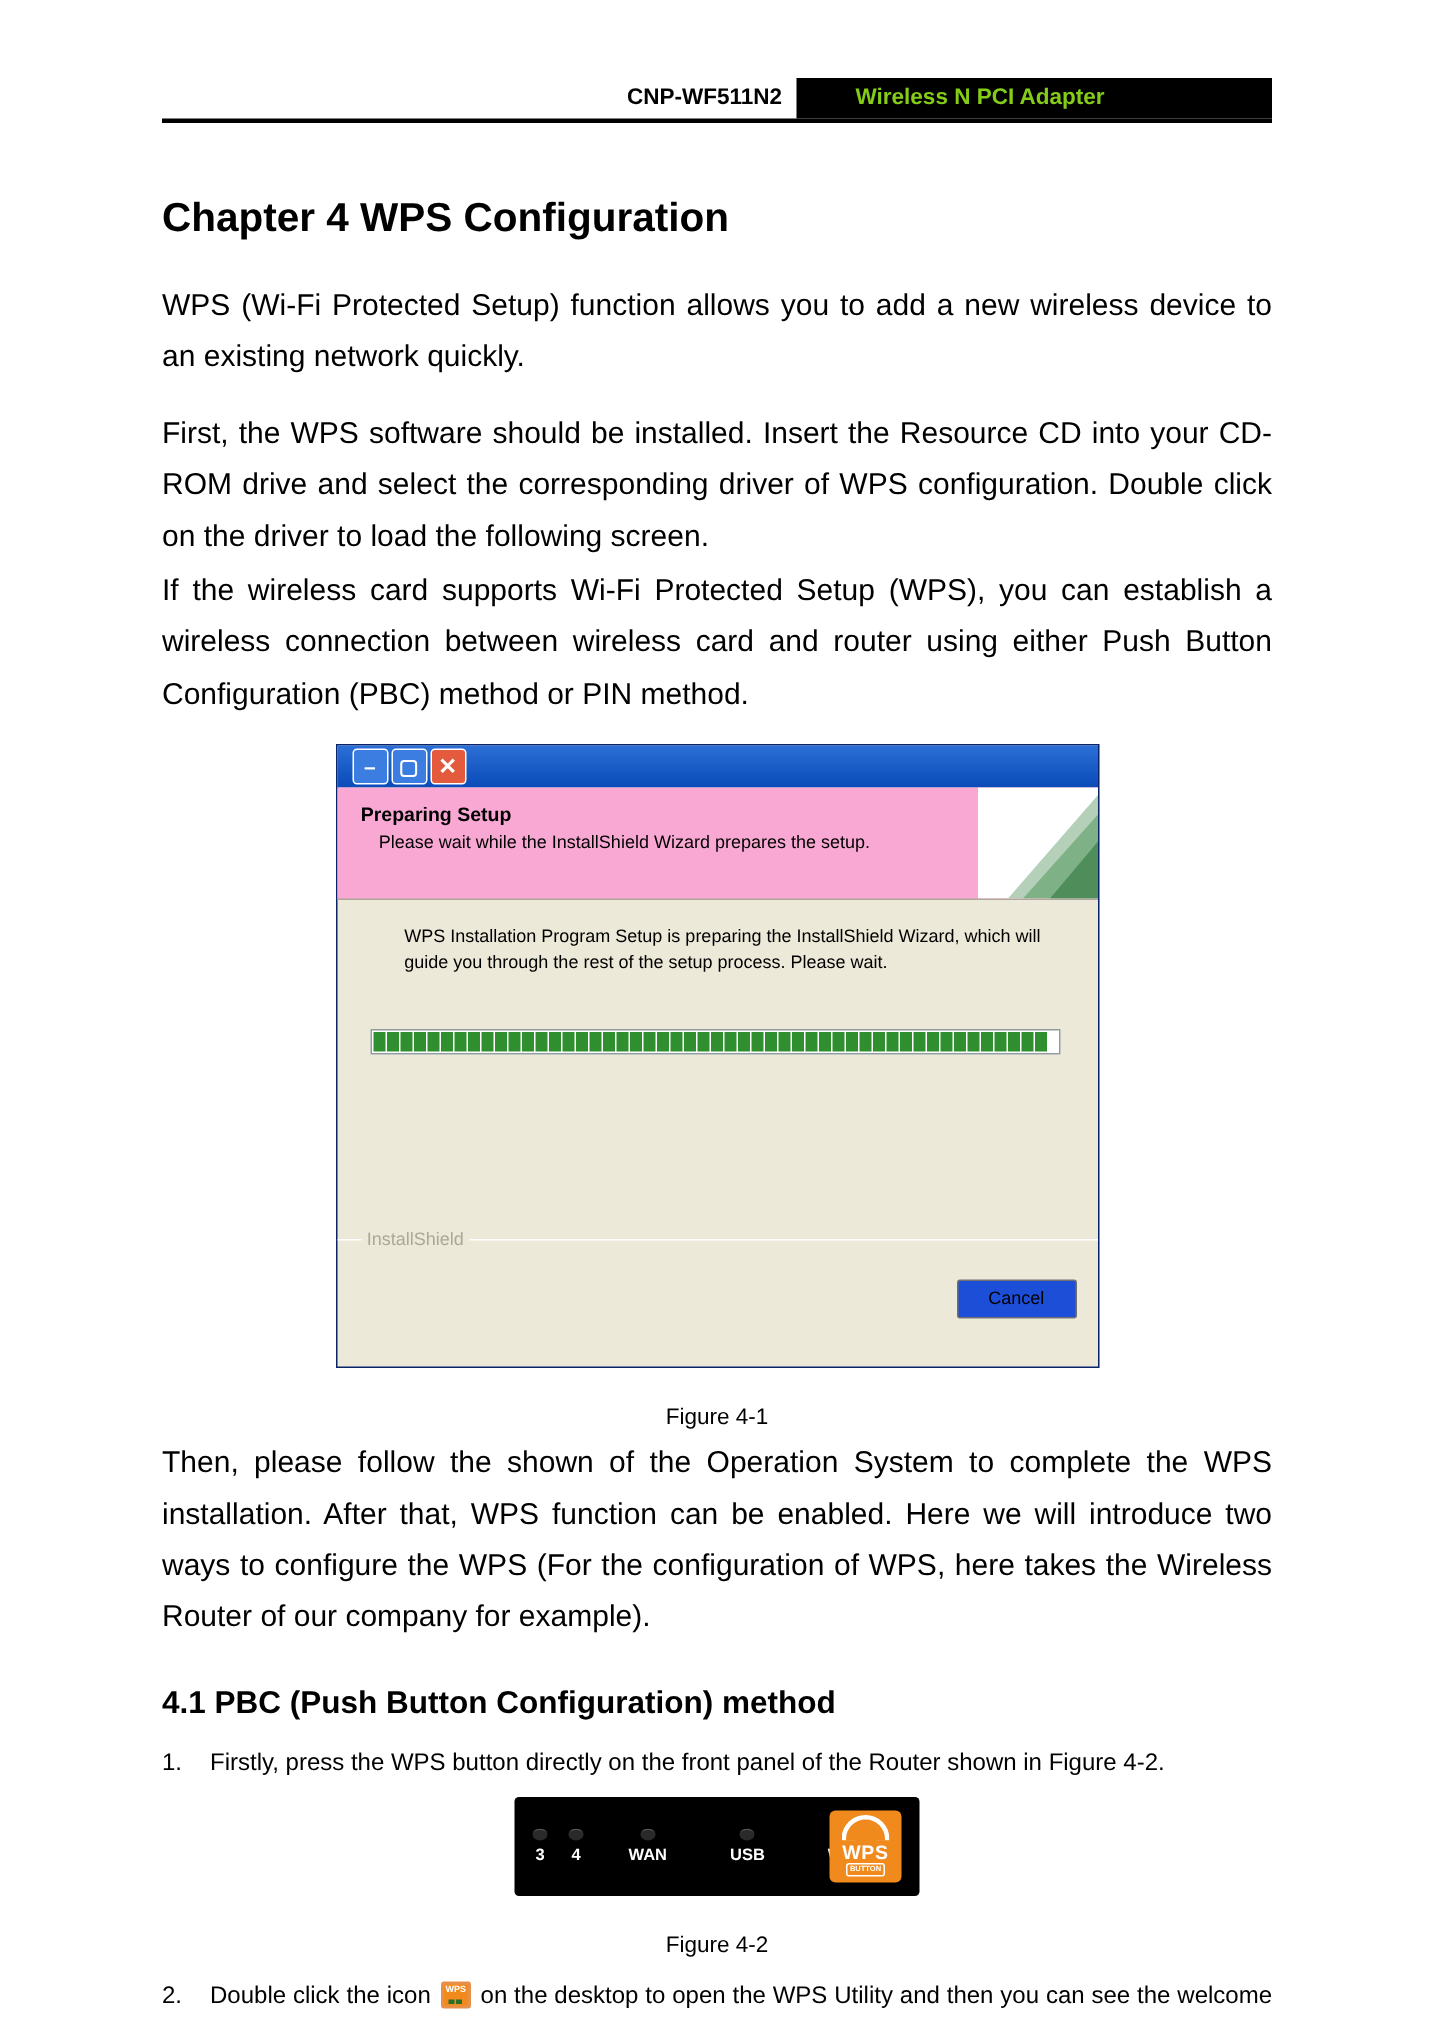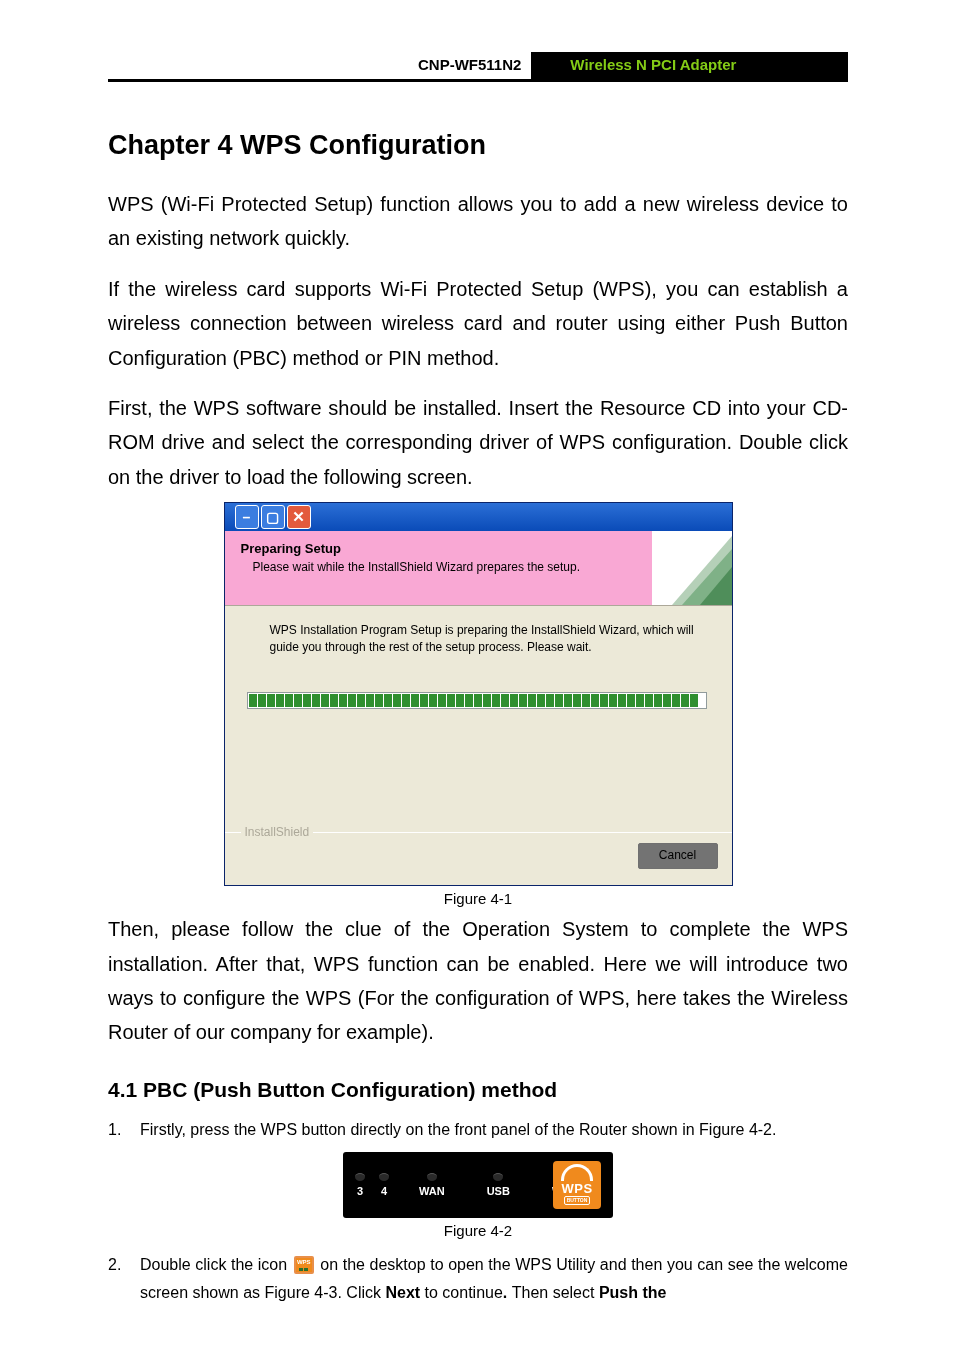--- a/index.html
+++ b/index.html
@@ -54,21 +54,21 @@
       margin: 0 0 16px 0;
       text-align: justify;
     }
     p.body.nomb { margin-bottom: 2px; }
     .figure-wrap {
       text-align: center;
       margin: 8px 0 5px 0;
     }
     .figure-caption {
       font-size: 15px;
-      margin-top: 4px;
+      margin-top: 24px;
     }
     
     .dialog {
       width: 507px;
       margin: 0 auto;
       border: 1px solid #0a246a;
       background: #ece9d8;
       text-align: left;
     }
     .titlebar {
@@ -146,40 +146,40 @@
       gap: 1px;
       box-sizing: border-box;
     }
     .progress-seg {
       width: 8px;
       height: 13px;
       background: #2f8f2f;
     }
     .dlg-footer {
       border-top: 1px solid #fff;
-      padding: 10px 14px;
+      padding: 26px 14px;
       position: relative;
       height: 32px;
     }
     .dlg-footer-label {
       position: absolute;
       left: 16px;
       top: -8px;
       background: #ece9d8;
       padding: 0 4px;
       font-size: 12px;
       color: #aca899;
     }
     .dlg-cancel {
       float: right;
       width: 78px;
       height: 24px;
       font-size: 12px;
       border: 1px solid #707070;
-      background: #737373;
+      background: #1d4ed8;
       border-radius: 2px;
       text-align: center;
       line-height: 22px;
     }
     h2.section {
       font-size: 21px;
       font-weight: bold;
       margin: 28px 0 14px 0;
     }
     .list-item {
@@ -294,22 +294,22 @@
   <div class="header-bar">
     <div class="header-left"></div>
     <div class="header-mid">CNP-WF511N2</div>
     <div class="header-divider"></div>
     <div class="header-right">Wireless N PCI Adapter</div>
   </div>
 
   <h1 class="chapter">Chapter 4  WPS Configuration</h1>
 
   <p class="body">WPS (Wi-Fi Protected Setup) function allows you to add a new wireless device to an existing network quickly.</p>
+  <p class="body nomb">First, the WPS software should be installed. Insert the Resource CD into your CD-ROM drive and select the corresponding driver of WPS configuration. Double click on the driver to load the following screen.</p>
   <p class="body">If the wireless card supports Wi-Fi Protected Setup (WPS), you can establish a wireless connection between wireless card and router using either Push Button Configuration (PBC) method or PIN method.</p>
-  <p class="body nomb">First, the WPS software should be installed. Insert the Resource CD into your CD-ROM drive and select the corresponding driver of WPS configuration. Double click on the driver to load the following screen.</p>
 
   <div class="figure-wrap">
     <div class="dialog">
       <div class="titlebar">
         <span class="tb-btn tb-min">–</span>
         <span class="tb-btn tb-max">▢</span>
         <span class="tb-btn tb-close">✕</span>
       </div>
       <div class="dlg-header">
         <div class="dlg-header-title">Preparing Setup</div>
@@ -379,21 +379,21 @@
         </div>
       </div>
       <div class="dlg-footer">
         <span class="dlg-footer-label">InstallShield</span>
         <div class="dlg-cancel">Cancel</div>
       </div>
     </div>
     <div class="figure-caption">Figure 4-1</div>
   </div>
 
-  <p class="body">Then, please follow the clue of the Operation System to complete the WPS installation. After that, WPS function can be enabled. Here we will introduce two ways to configure the WPS (For the configuration of WPS, here takes the Wireless Router of our company for example).</p>
+  <p class="body">Then, please follow the shown of the Operation System to complete the WPS installation. After that, WPS function can be enabled. Here we will introduce two ways to configure the WPS (For the configuration of WPS, here takes the Wireless Router of our company for example).</p>
 
   <h2 class="section">4.1   PBC (Push Button Configuration) method</h2>
 
   <div class="list-item">
     <div class="list-num">1.</div>
     <div class="list-body">Firstly, press the WPS button directly on the front panel of the Router shown in Figure 4-2.</div>
   </div>
 
   <div class="figure-wrap">
     <div class="router-panel">

